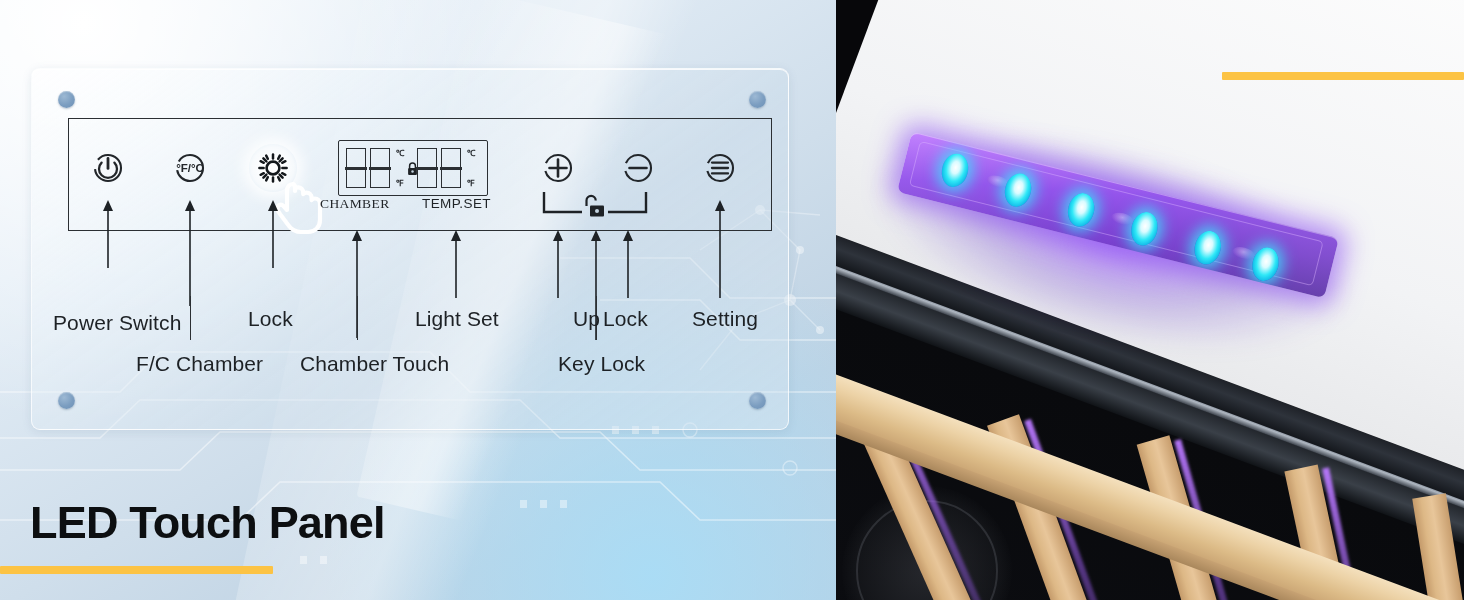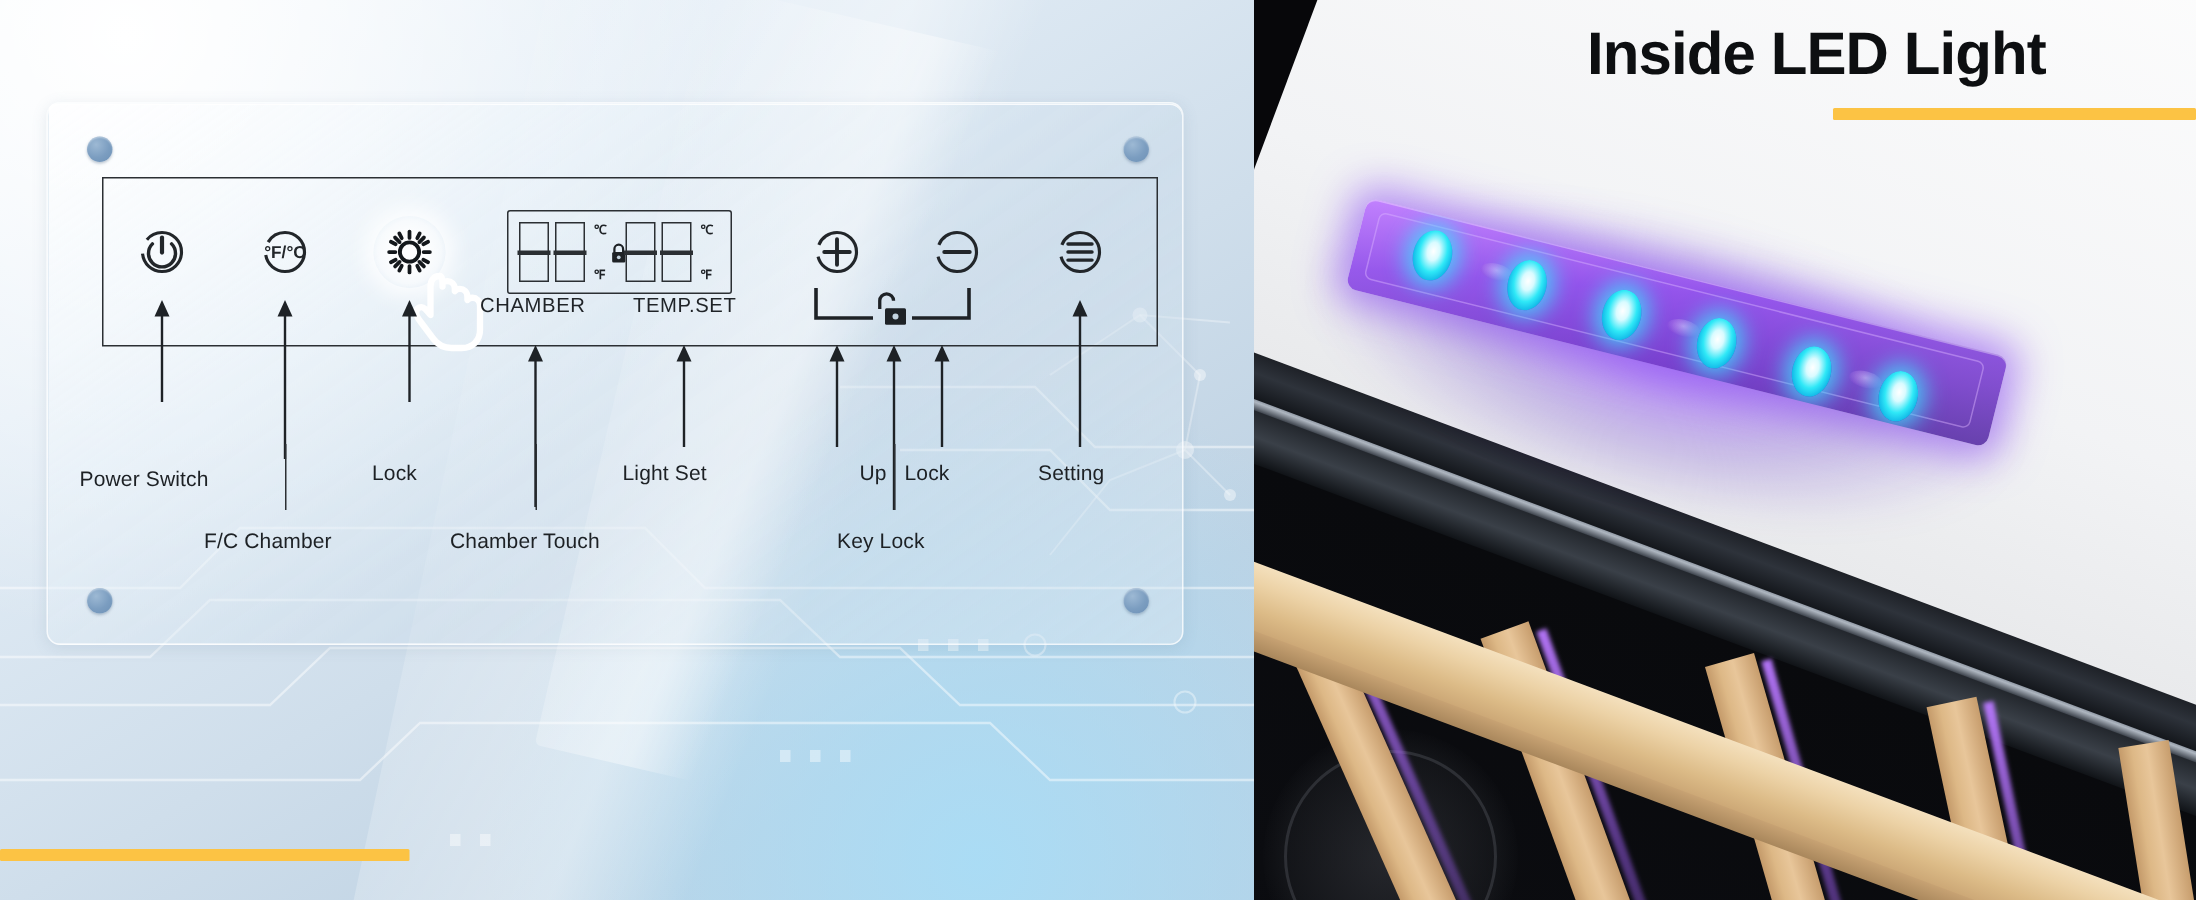--- a/index.html
+++ b/index.html
@@ -84,31 +84,31 @@
     line-height:1; letter-spacing:-.2px; }
   .unit-col.u1 { left:57px; }
   .unit-col.u2 { left:128px; }
   .unit-col span { display:block; }
   .unit-col .uf { margin-top:21px; }
   .lock-mini { position:absolute; left:67px; top:21px; width:13px; height:14px; }
   .lcd-label {
     position:absolute; font-size:13.5px; color:#1f2327; letter-spacing:.4px;
     font-family:"Liberation Sans", sans-serif;
   }
-  .lcd-label.chamber { left:320px; top:196px; }
+  .lcd-label.chamber { left:320px; top:196px;font-family:Liberation Serif, serif; }
   .lcd-label.tempset { left:422px; top:196px; }
 
   
   .keylock { position:absolute; left:540px; top:190px; width:110px; height:32px; }
 
   
   .arrow { position:absolute; }
   
   .lbl {
-    position:absolute; font-size:14px; color:#1d2125;
+    position:absolute; font-size:21px; color:#1d2125;
     white-space:nowrap; letter-spacing:.1px;
   }
   .vline { position:absolute; width:1.4px; background:#2b2f33; }
 
   
   .left-title {
     position:absolute; left:30px; top:500px;
     font-size:45px; font-weight:bold; color:#0d0f11; letter-spacing:-.8px;
     line-height:1;
   }
@@ -425,20 +425,21 @@
     <div class="lbl" style="left:248px; top:307px;">Lock</div>
     <div class="lbl" style="left:415px; top:307px;">Light Set</div>
     <div class="lbl" style="left:545px; top:307px;margin-left:28px;">Up</div>
     <div class="lbl" style="left:603px; top:307px;">Lock</div>
     <div class="lbl" style="left:692px; top:307px;">Setting</div>
 
     <div class="lbl" style="left:136px; top:352px;">F/C Chamber</div>
     <div class="lbl" style="left:300px; top:352px;">Chamber Touch</div>
     <div class="lbl" style="left:558px; top:352px;">Key Lock</div>
 
+    <div class="left-title">LED Touch Panel</div>
     <div class="left-underline"></div>
   </div>
 
   <div class="right-pane">
     <div class="ph-cavity"></div>
     <div class="ph-darkbar3"></div>
     <div class="ph-darkbar2"></div>
     <div class="ph-darkbar"></div>
     <div class="ph-yellowline"></div>
     <div class="ph-white"></div>
@@ -465,16 +466,15 @@
     <div class="rib" style="left:300px; top:440px; transform:rotate(-16deg);"></div>
     <div class="rib-glow" style="left:338px; top:440px; transform:rotate(-16deg);"></div>
     <div class="rib" style="left:448px; top:468px; transform:rotate(-12deg);"></div>
     <div class="rib-glow" style="left:486px; top:468px; transform:rotate(-12deg);"></div>
     <div class="rib" style="left:576px; top:496px; transform:rotate(-9deg);"></div>
 
     <div class="slat-front"></div>
     <div class="slat-front-edge"></div>
   </div>
 
-  <div class="right-title">Inside LED Light</div>
   <div class="right-underline"></div>
 
 </div>
 
 </body></html>

